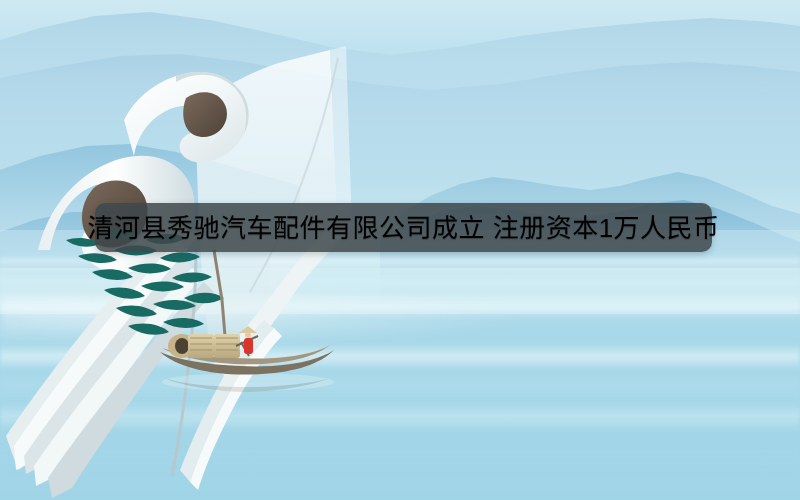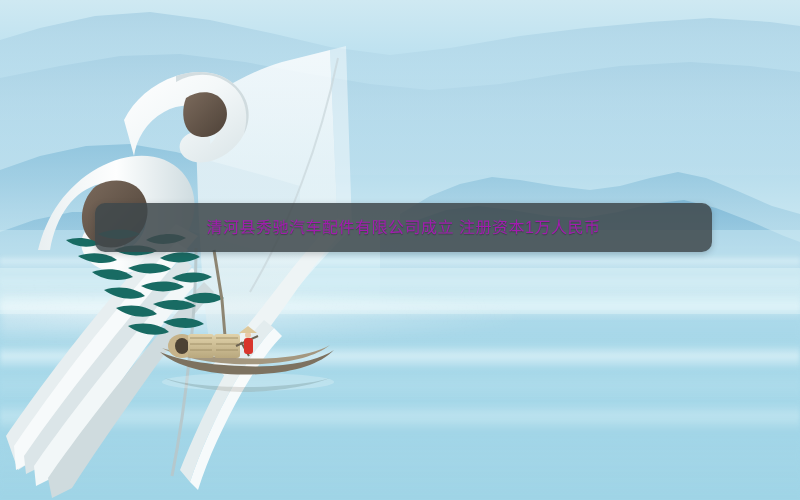--- a/index.html
+++ b/index.html
@@ -107,22 +107,22 @@
     height: 49px;
     box-sizing: border-box;
     display: flex;
     align-items: center;
     justify-content: center;
     border-radius: 10px;
     background: rgba(63, 72, 76, 0.86);
     box-shadow: 0 2px 6px rgba(40,52,58,0.25);
   }
   .title-text {
-    color: #a21caf;
-    font-size: 16px;
+    color: #000000;
+    font-size: 26px;
     line-height: 1;
     letter-spacing: 0.5px;
     white-space: nowrap;
     font-family: "Liberation Sans", "DejaVu Sans", sans-serif;
     text-shadow: 0 1px 1px rgba(0,0,0,0.25);
   }
 </style>
 </head>
 <body>
 

